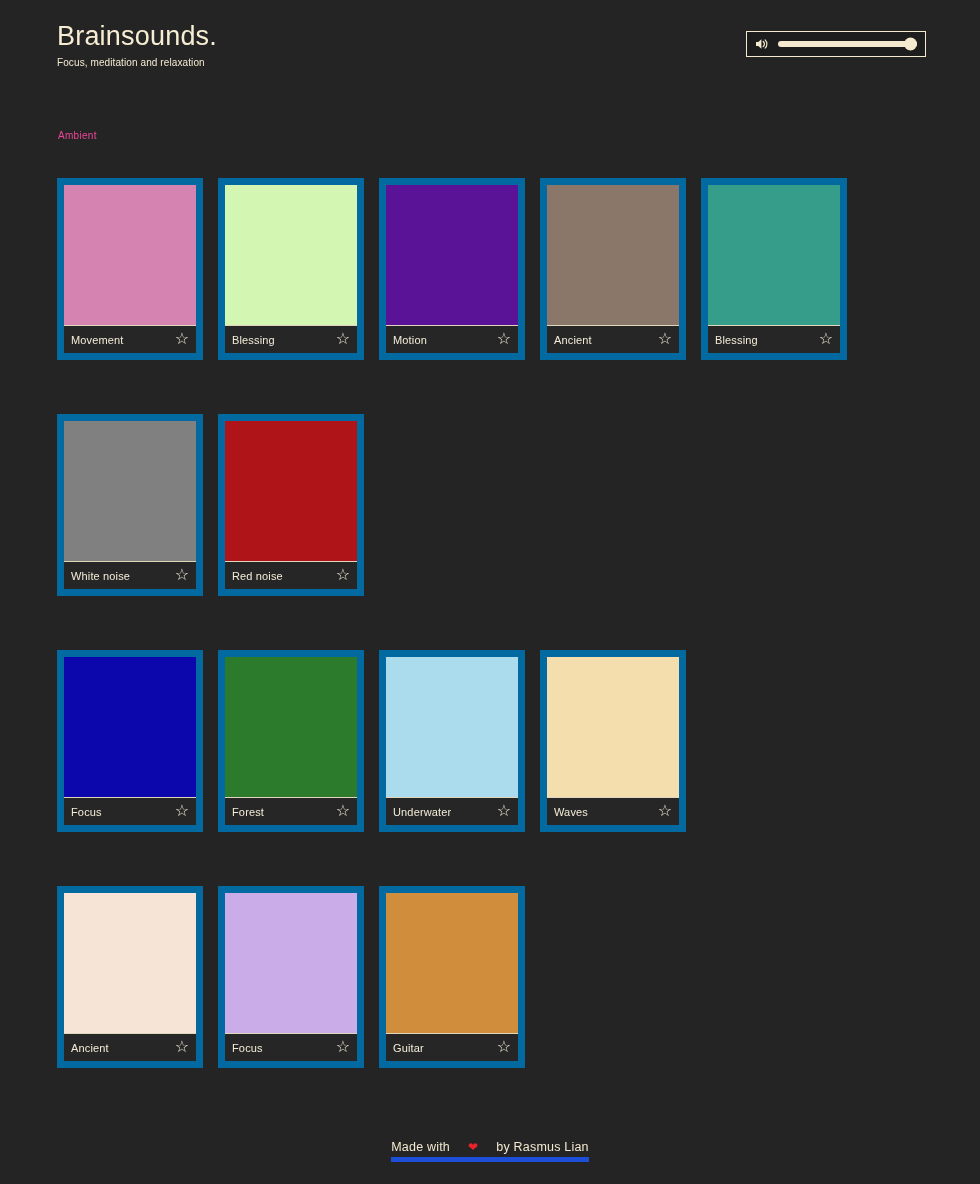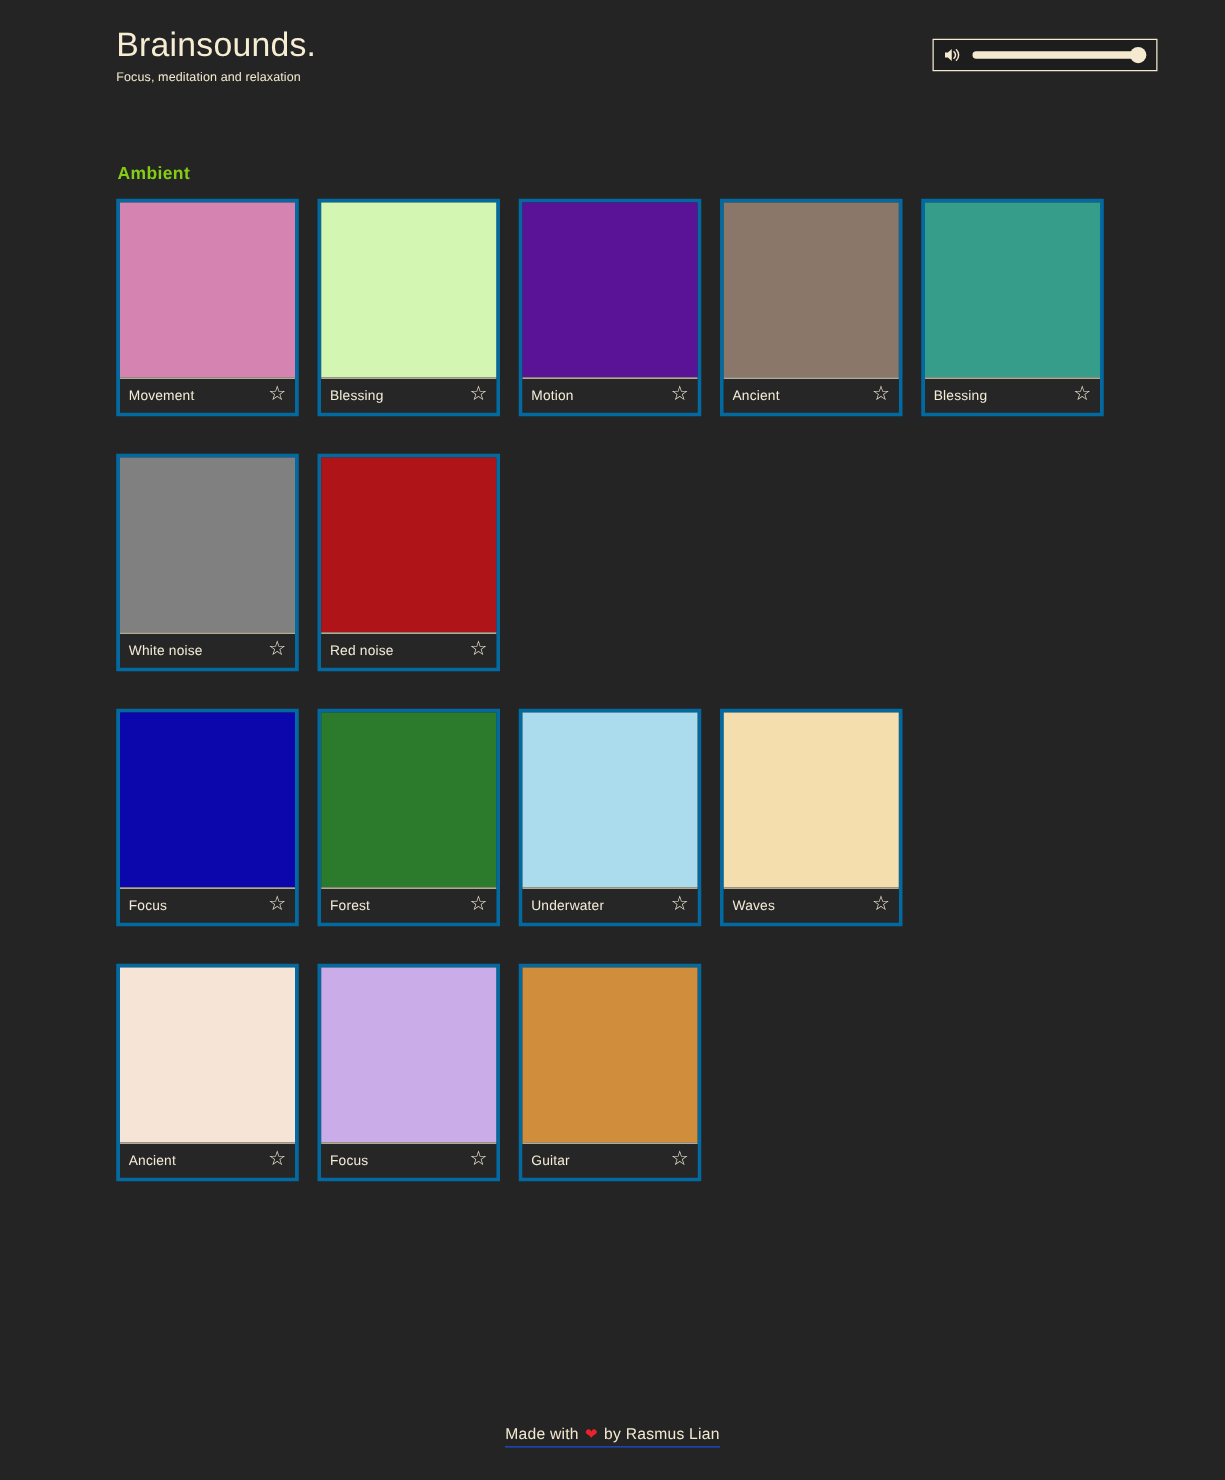--- a/index.html
+++ b/index.html
@@ -3,21 +3,21 @@
 <meta charset="utf-8">
 <style>
   * { box-sizing: border-box; }
   html, body {
     margin: 0; padding: 0;
     background: #242424;
     width: 980px; height: 1184px;
     font-family: "Liberation Sans", sans-serif;
     overflow: hidden;
   }
-  .page { width: 980px; height: 1048px; position: relative; padding-left: 36px; }
+  .page { width: 980px; height: 1048px; position: relative; }
 
   
   .header {
     display: flex; align-items: flex-start; justify-content: space-between;
     padding: 22px 54px 0 57px;
   }
   .brand-title {
     color: #f7edd3;
     font-size: 27px;
     font-weight: 400;
@@ -52,33 +52,33 @@
     position: absolute; right: 0; top: 50%;
     transform: translate(0, -50%);
     width: 13px; height: 13px; border-radius: 50%;
     background: #f5ead0;
   }
 
   
   .content { padding: 0 57px; margin-top: 62px; }
   .section { margin-bottom: 20px; }
   .section-title {
-    color: #84cc16;
-    font-size: 14px;
-    font-weight: 700;
+    color: #ec4899;
+    font-size: 10px;
+    font-weight: 400;
     letter-spacing: 0.3px;
     margin: 0 0 13px 1px;
   }
   .card-row { display: flex; flex-wrap: wrap; gap: 15px; }
 
   .card {
     width: 146px;
-    border: 3px solid #0369a1;
+    border: 7px solid #0369a1;
     background: #242424;
-    display: flex; flex-direction: column;
+    display: flex; flex-direction: column; margin-top: 24px;
   }
   .card-swatch { height: 140px; width: 100%; display: block; }
   .card-bar {
     height: 28px;
     border-top: 1px solid #dfd6bb;
     display: flex; align-items: center; justify-content: space-between;
     padding: 0 7px 0 7px;
     background: #262626;
   }
   .card-label {
@@ -102,23 +102,23 @@
   
   .footer {
     position: absolute;
     left: 0; right: 0;
     top: 1140px;
     display: flex; justify-content: center;
   }
   .footer-credit {
     color: #f3e9d0;
     font-size: 12.5px;
-    border-bottom: 1px solid #1d4ed8;
+    border-bottom: 5px solid #1d4ed8;
     padding-bottom: 3px;
-    display: inline-flex; align-items: center; gap: 5px;
+    display: inline-flex; align-items: center; gap: 18px;
     letter-spacing: 0.2px;
   }
   .heart { color: #e8232a; font-size: 12px; }
 </style>
 </head>
 <body>
 
 <div class="page">
 
   <div class="header">

